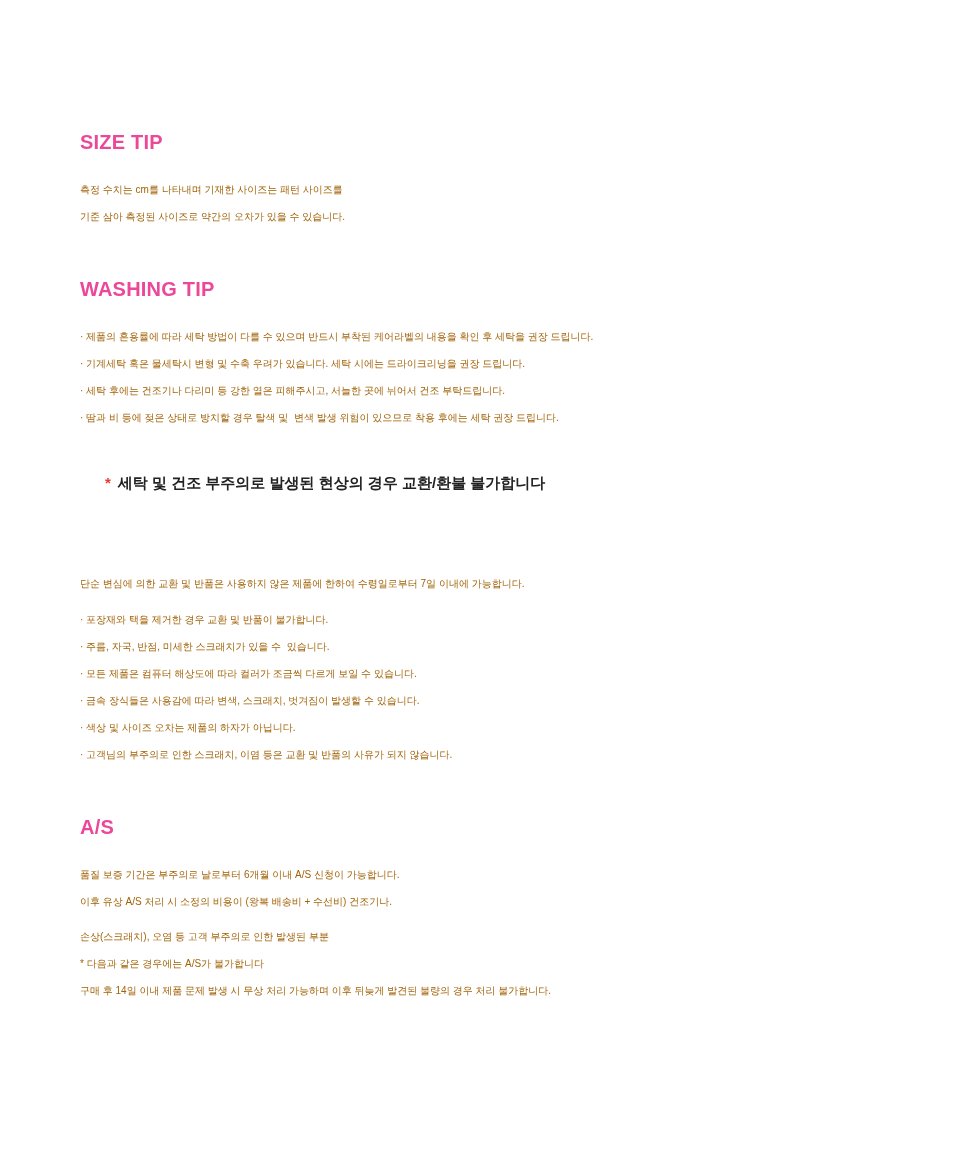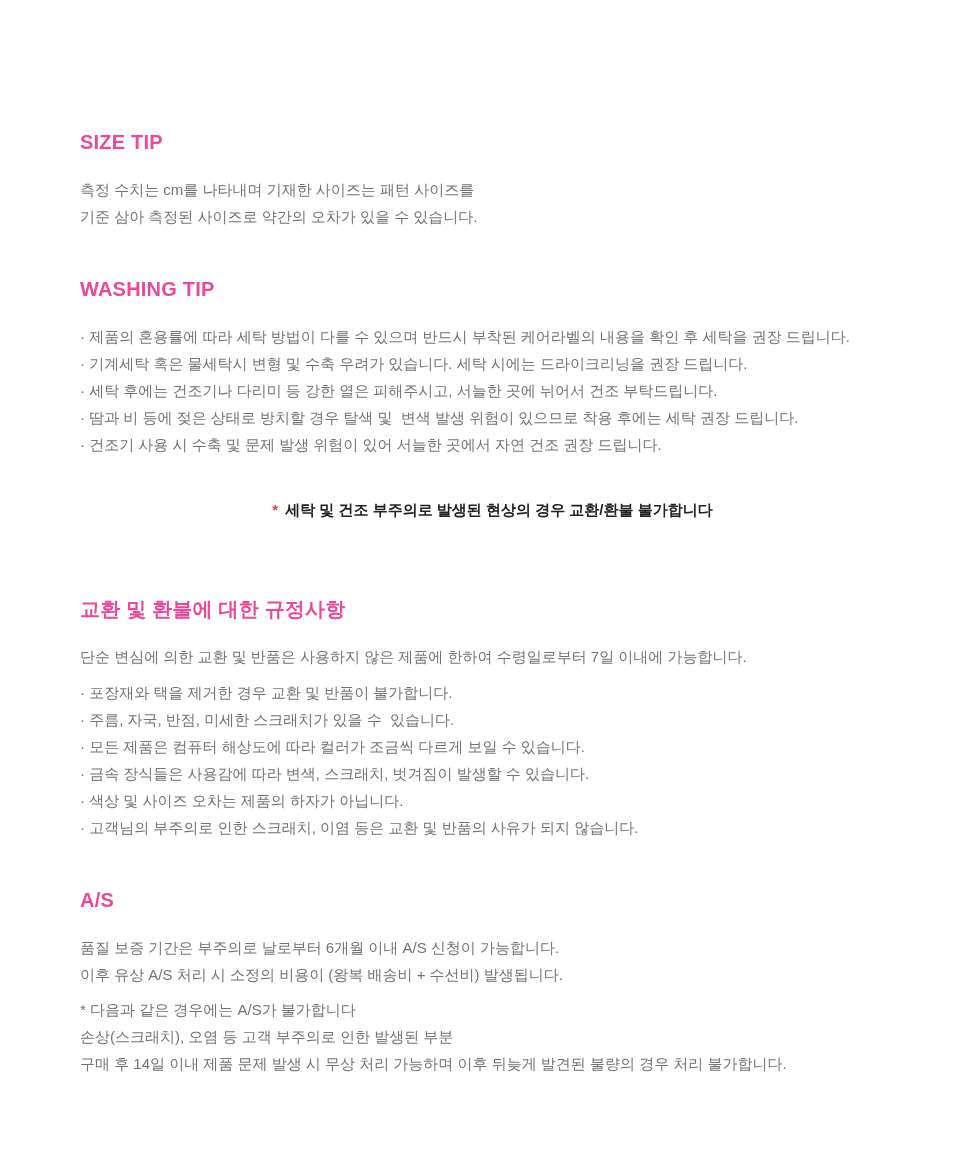--- a/index.html
+++ b/index.html
@@ -22,35 +22,34 @@
   .section:first-child { margin-top: 0; }
   .section-title {
     font-size: 20px;
     line-height: 24px;
     font-weight: 700;
     color: #ec4899;
     letter-spacing: 0.2px;
     margin: 0 0 22px 0;
   }
   .text-line {
-    font-size: 15px;
+    font-size: 10px;
     line-height: 27px;
-    color: #737373;
+    color: #a16207;
     white-space: pre-wrap;
   }
   .text-block { margin: 0; }
   .intro-line { margin: 0 0 9px 0; }
   .note-line {
     margin-top: 11px;
     font-size: 15px;
     line-height: 27px;
     font-weight: 700;
     color: #222222;
     white-space: pre-wrap;
-    text-align: center;
   }
   .note-marker {
     color: #e8392f;
     font-weight: 700;
     margin-right: 7px;
   }
 </style>
 </head>
 <body>
 
@@ -64,46 +63,44 @@
     </div>
   </div>
 
   <div class="section">
     <h2 class="section-title">WASHING TIP</h2>
     <div class="text-block">
       <div class="text-line">· 제품의 혼용률에 따라 세탁 방법이 다를 수 있으며 반드시 부착된 케어라벨의 내용을 확인 후 세탁을 권장 드립니다.</div>
       <div class="text-line">· 기계세탁 혹은 물세탁시 변형 및 수축 우려가 있습니다. 세탁 시에는 드라이크리닝을 권장 드립니다.</div>
       <div class="text-line">· 세탁 후에는 건조기나 다리미 등 강한 열은 피해주시고, 서늘한 곳에 뉘어서 건조 부탁드립니다.</div>
       <div class="text-line">· 땀과 비 등에 젖은 상태로 방치할 경우 탈색 및  변색 발생 위험이 있으므로 착용 후에는 세탁 권장 드립니다.</div>
-      <div class="text-line">· 건조기 사용 시 수축 및 문제 발생 위험이 있어 서늘한 곳에서 자연 건조 권장 드립니다.</div>
     </div>
     <div class="note-line">
       <span class="note-marker">*</span><span>세탁 및 건조 부주의로 발생된 현상의 경우 교환/환불 불가합니다</span>
     </div>
   </div>
 
   <div class="section">
-    <h2 class="section-title">교환 및 환불에 대한 규정사항</h2>
     <div class="text-line intro-line">단순 변심에 의한 교환 및 반품은 사용하지 않은 제품에 한하여 수령일로부터 7일 이내에 가능합니다.</div>
     <div class="text-block">
       <div class="text-line">· 포장재와 택을 제거한 경우 교환 및 반품이 불가합니다.</div>
       <div class="text-line">· 주름, 자국, 반점, 미세한 스크래치가 있을 수  있습니다.</div>
       <div class="text-line">· 모든 제품은 컴퓨터 해상도에 따라 컬러가 조금씩 다르게 보일 수 있습니다.</div>
       <div class="text-line">· 금속 장식들은 사용감에 따라 변색, 스크래치, 벗겨짐이 발생할 수 있습니다.</div>
       <div class="text-line">· 색상 및 사이즈 오차는 제품의 하자가 아닙니다.</div>
       <div class="text-line">· 고객님의 부주의로 인한 스크래치, 이염 등은 교환 및 반품의 사유가 되지 않습니다.</div>
     </div>
   </div>
 
   <div class="section">
     <h2 class="section-title">A/S</h2>
     <div class="text-block">
       <div class="text-line">품질 보증 기간은 부주의로 날로부터 6개월 이내 A/S 신청이 가능합니다.</div>
-      <div class="text-line">이후 유상 A/S 처리 시 소정의 비용이 (왕복 배송비 + 수선비) 발생됩니다.</div>
+      <div class="text-line">이후 유상 A/S 처리 시 소정의 비용이 (왕복 배송비 + 수선비) 건조기나.</div>
     </div>
     <div class="text-block" style="margin-top: 8px;">
+      <div class="text-line">손상(스크래치), 오염 등 고객 부주의로 인한 발생된 부분</div>
       <div class="text-line">* 다음과 같은 경우에는 A/S가 불가합니다</div>
-      <div class="text-line">손상(스크래치), 오염 등 고객 부주의로 인한 발생된 부분</div>
       <div class="text-line">구매 후 14일 이내 제품 문제 발생 시 무상 처리 가능하며 이후 뒤늦게 발견된 불량의 경우 처리 불가합니다.</div>
     </div>
   </div>
 
 </div>
 
 </body></html>

